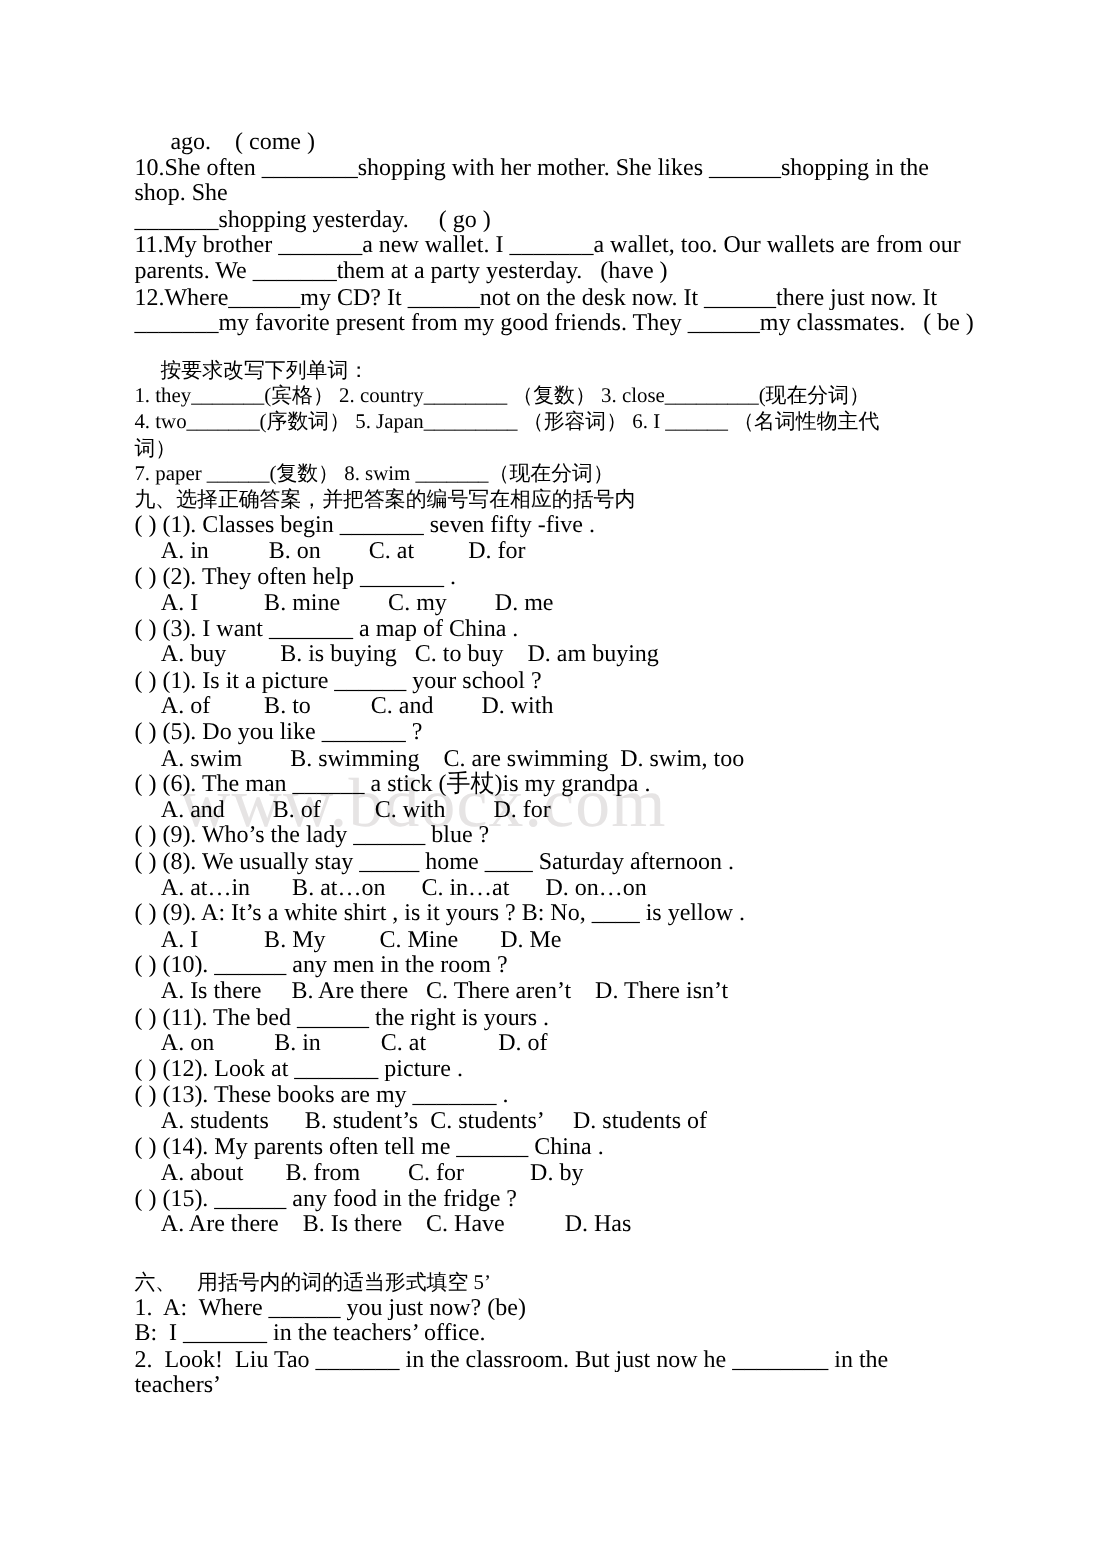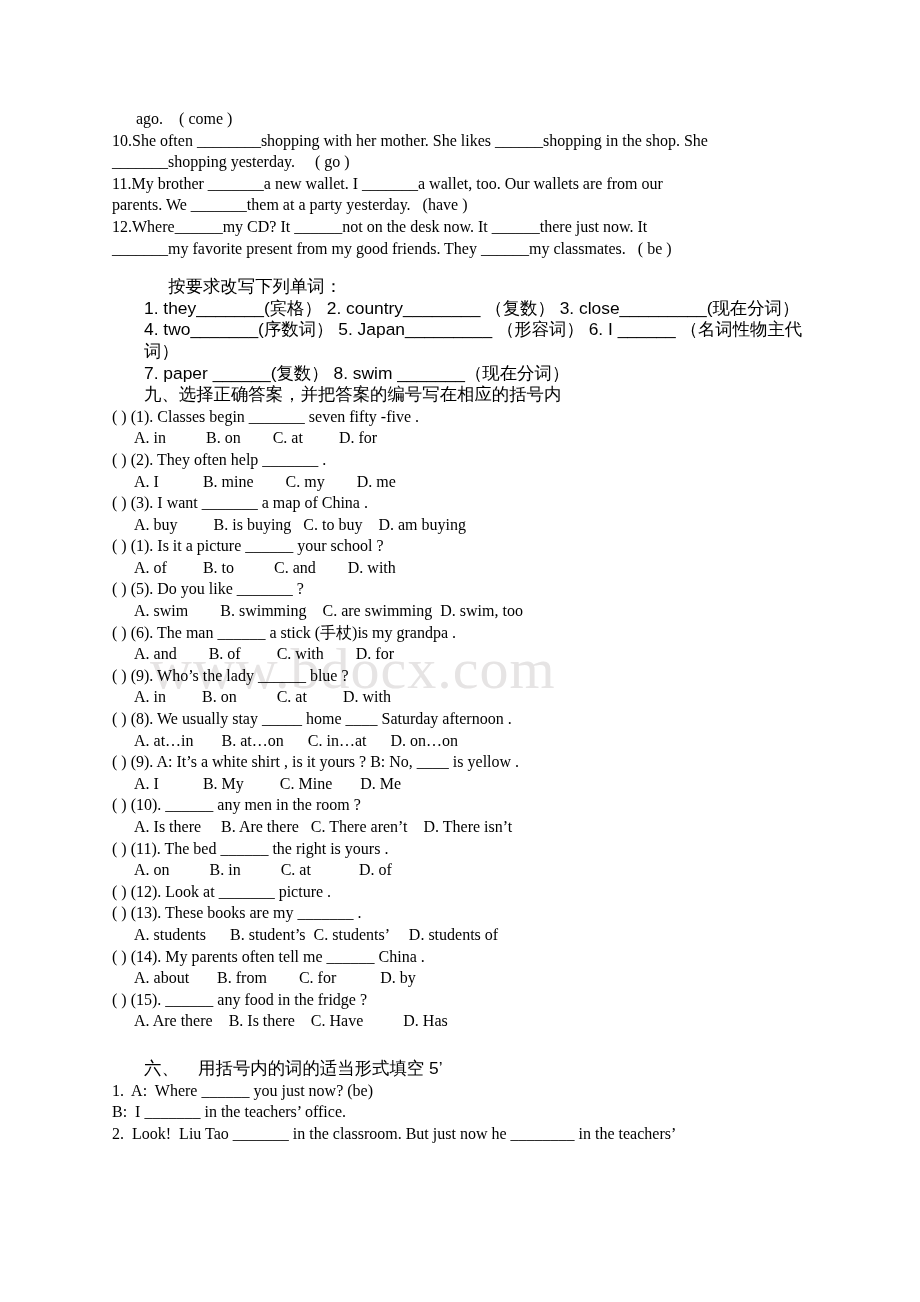--- a/index.html
+++ b/index.html
@@ -37,29 +37,28 @@
     margin-top: 37px;
   }
   .content {
     position: absolute;
     left: 112px;
     top: 108px;
     width: 700px;
     z-index: 2;
   }
   .ln {
-    font-size: 16px;
+    font-size: 20px;
     line-height: 21.6px;
     white-space: pre-wrap;
     word-spacing: 0px;
   }
   .ln.cjk {
-    font-family: Liberation Sans, sans-serif;
+    font-family: Liberation Serif, serif;
     font-size: 17.4px;
-    margin-left: 32px;
   }
   .ln.opts {
     padding-left: 22px;
   }
   .gap-md { height: 17px; }
   .gap-lg { height: 26px; }
 </style>
 </head>
 <body>
 
@@ -100,21 +99,20 @@
     <div class="ln">( ) (1). Is it a picture ______ your school ?</div>
     <div class="ln opts">A. of         B. to          C. and        D. with</div>
 
     <div class="ln">( ) (5). Do you like _______ ?</div>
     <div class="ln opts">A. swim        B. swimming    C. are swimming  D. swim, too</div>
 
     <div class="ln">( ) (6). The man ______ a stick (手杖)is my grandpa .</div>
     <div class="ln opts">A. and        B. of         C. with        D. for</div>
 
     <div class="ln">( ) (9). Who’s the lady ______ blue ?</div>
-    <div class="ln opts">A. in         B. on          C. at         D. with</div>
 
     <div class="ln">( ) (8). We usually stay _____ home ____ Saturday afternoon .</div>
     <div class="ln opts">A. at…in       B. at…on      C. in…at      D. on…on</div>
 
     <div class="ln">( ) (9). A: It’s a white shirt , is it yours ? B: No, ____ is yellow .</div>
     <div class="ln opts">A. I           B. My         C. Mine       D. Me</div>
 
     <div class="ln">( ) (10). ______ any men in the room ?</div>
     <div class="ln opts">A. Is there     B. Are there   C. There aren’t    D. There isn’t</div>
 

